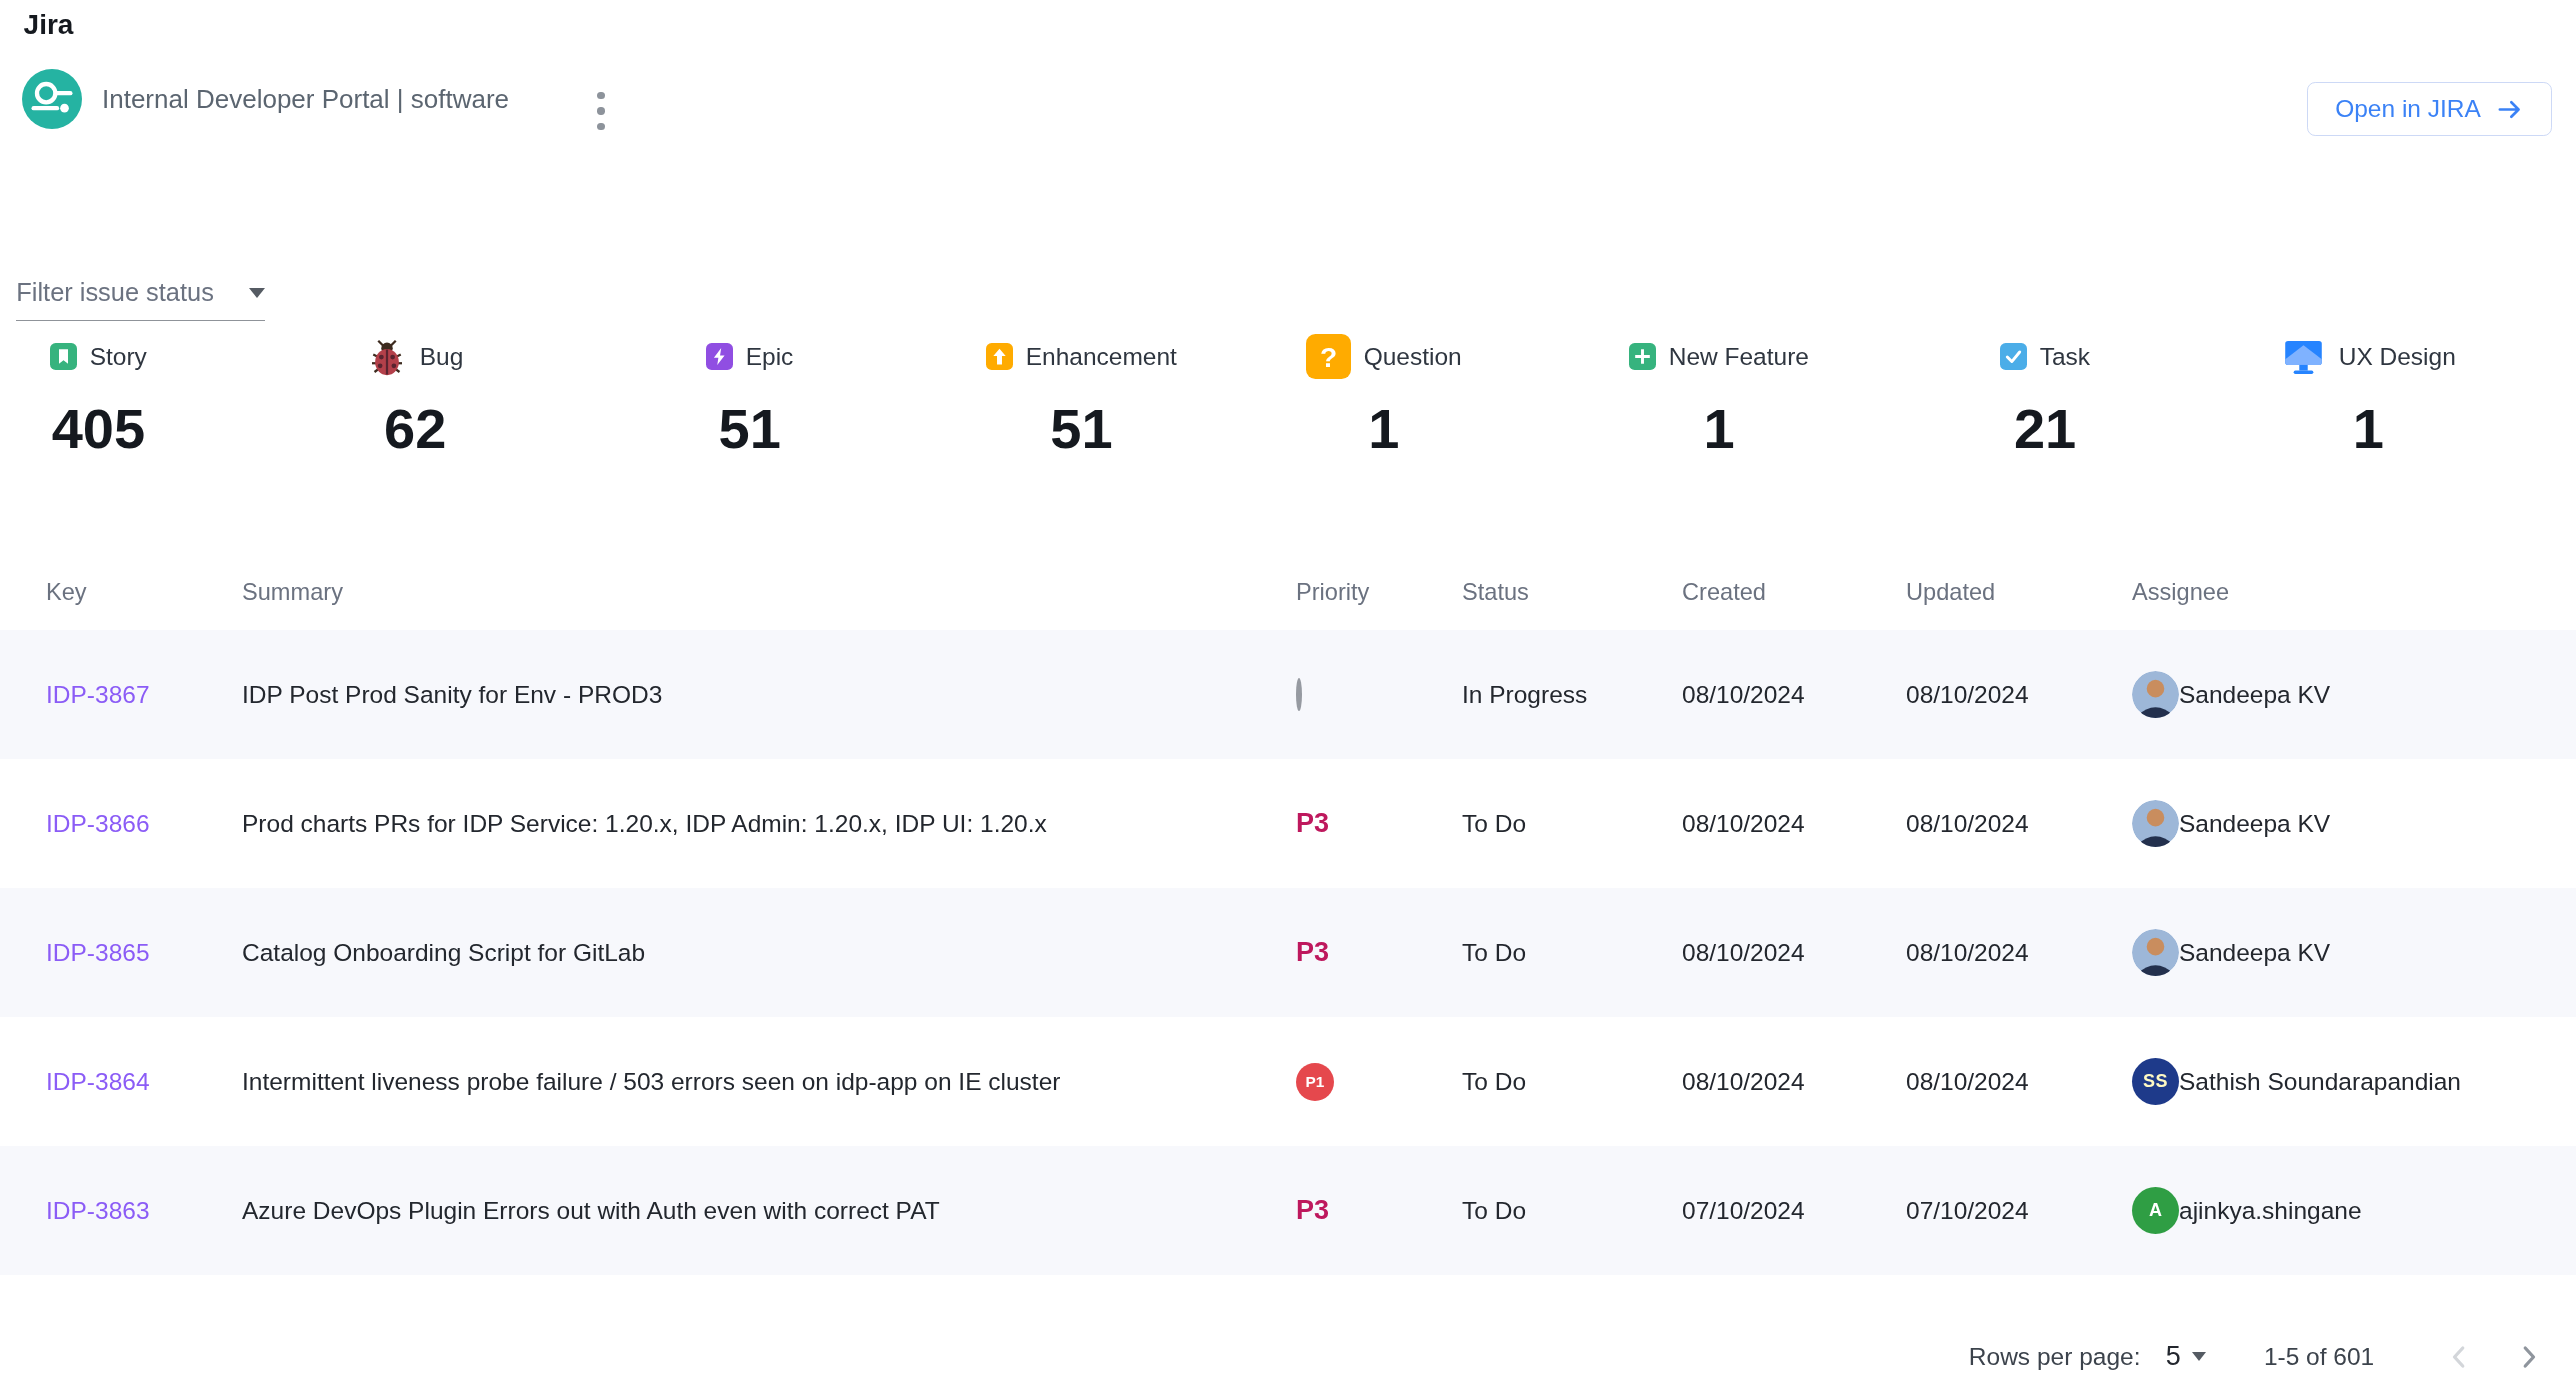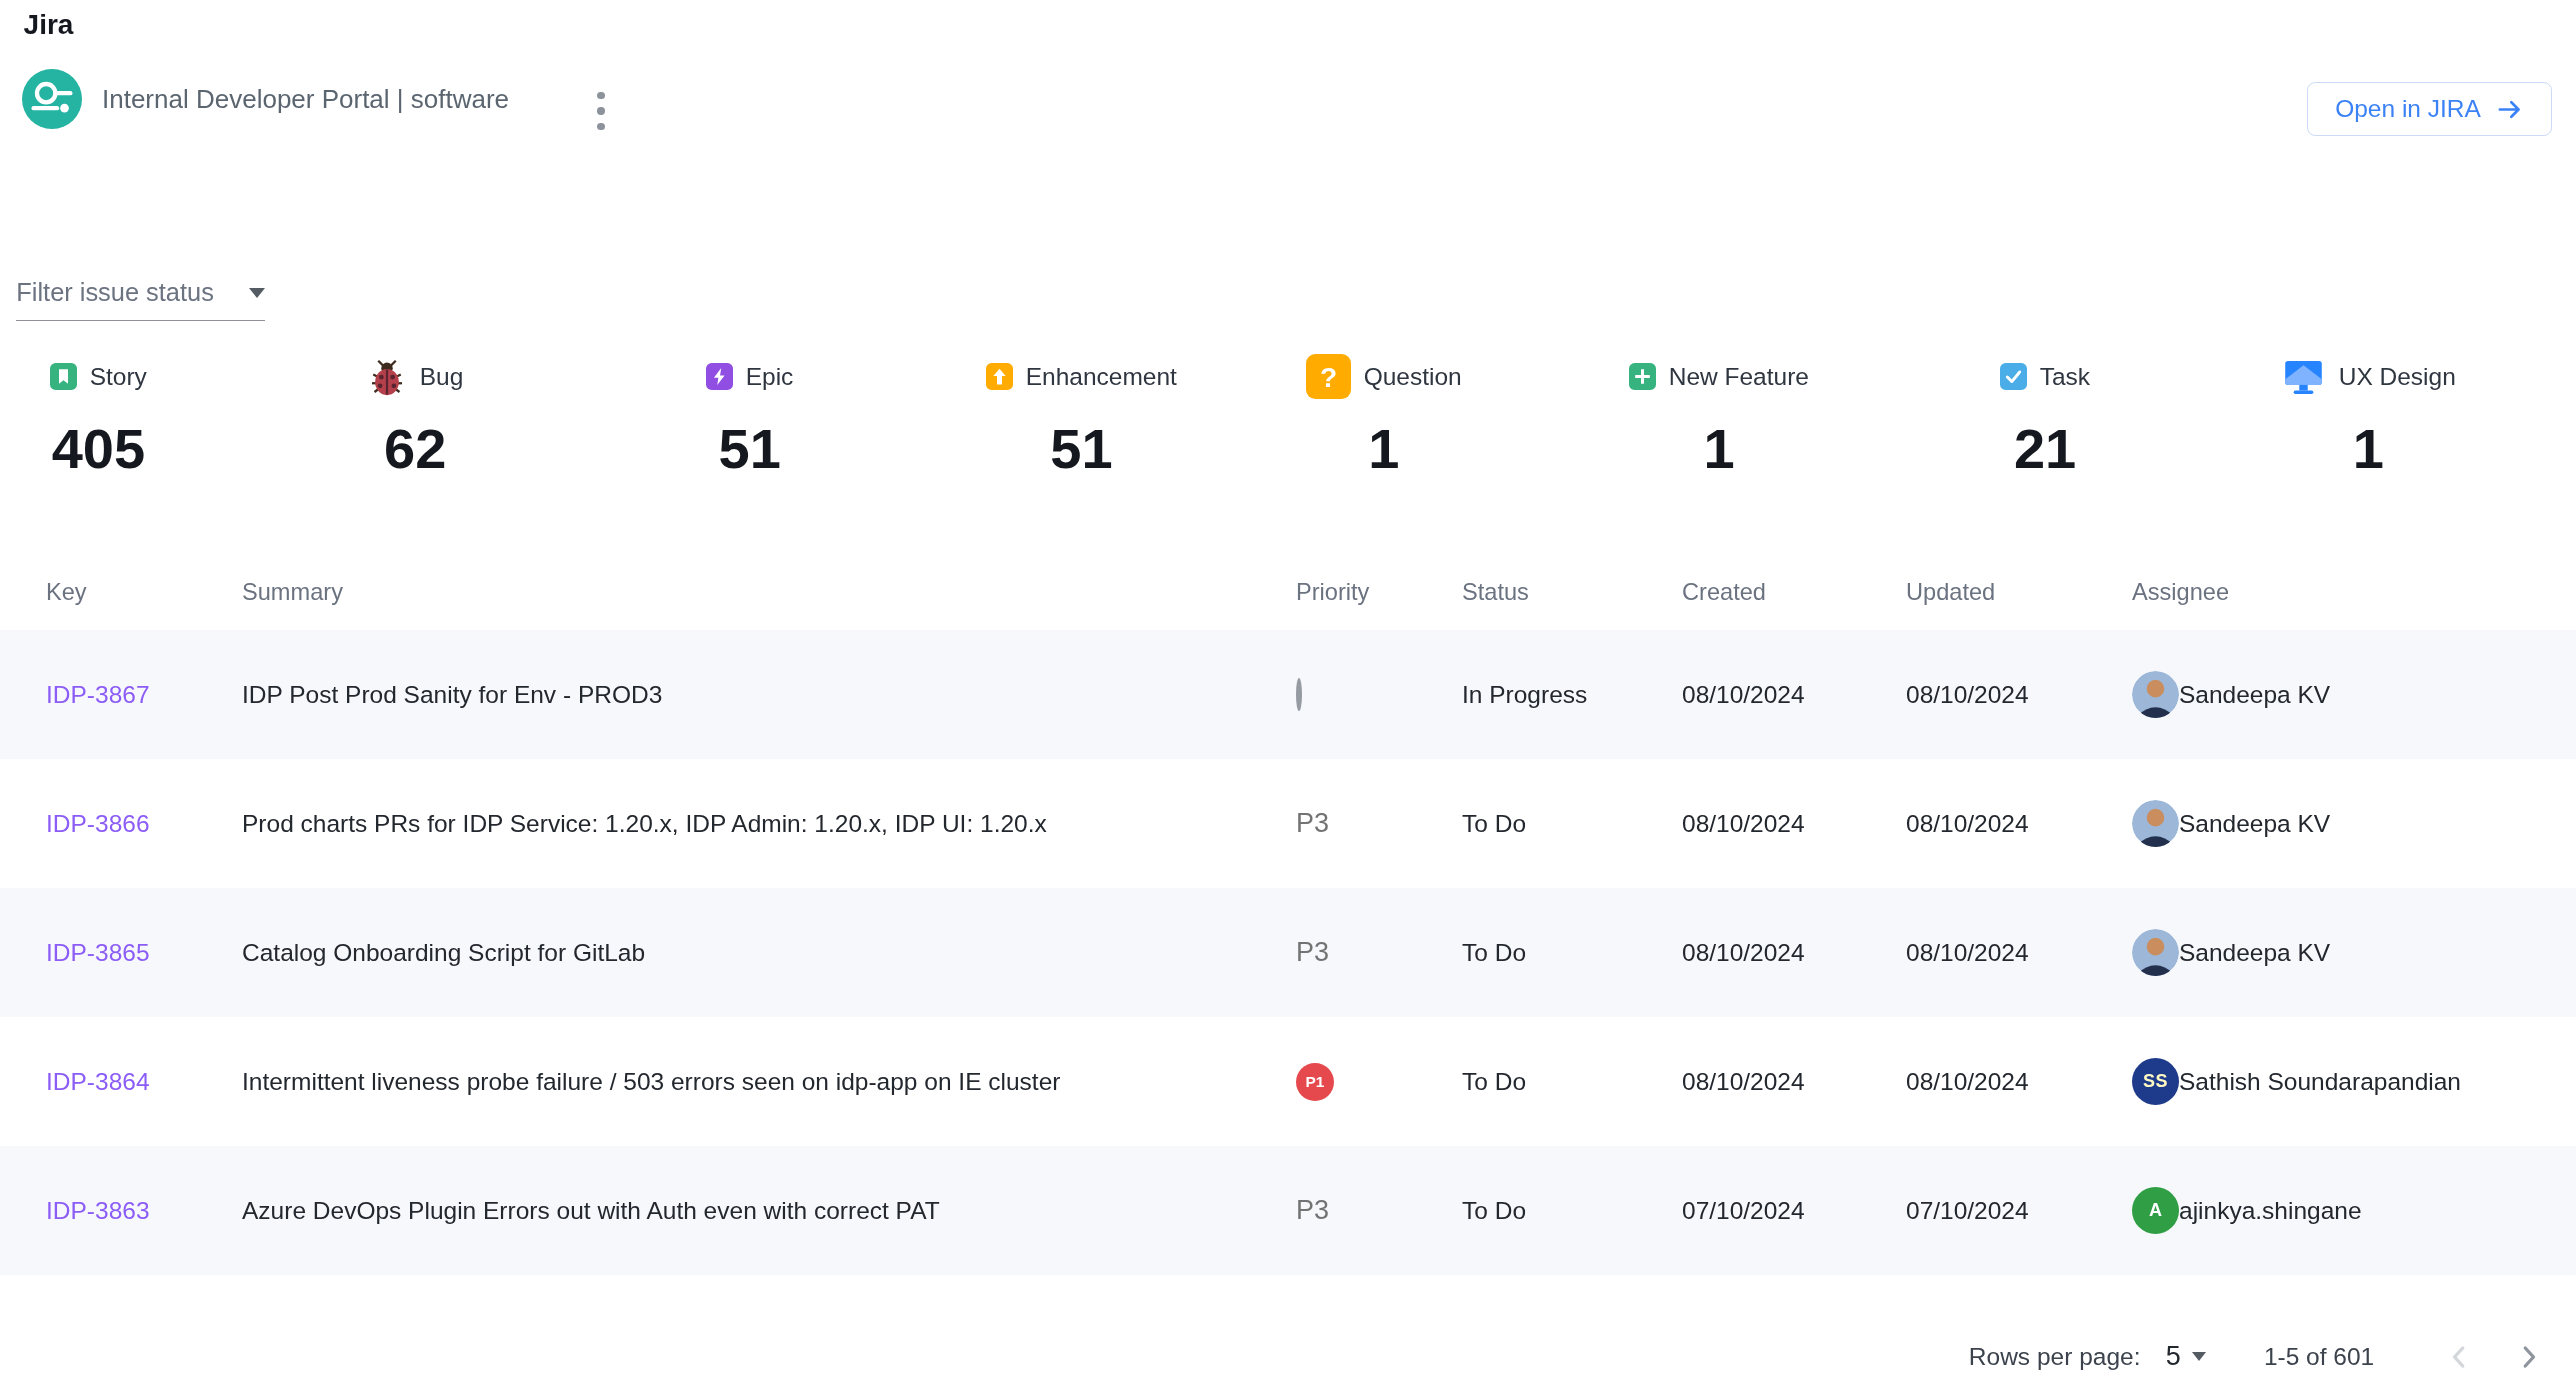--- a/index.html
+++ b/index.html
@@ -20,21 +20,21 @@
   .open-jira svg{width:29px;height:29px;display:block;}
 
   
   .filter{position:absolute;left:16.3px;top:278px;width:249px;padding-bottom:12.7px;
           border-bottom:1.8px solid #8f9399;display:flex;align-items:center;justify-content:space-between;
           font-size:25.4px;color:#6b7280;cursor:pointer;}
   .filter .caret{width:0;height:0;border-left:8.2px solid transparent;border-right:8.2px solid transparent;
                  border-top:10px solid #555b63;}
 
   
-  .counters{position:absolute;left:0;top:352px;width:2275px;height:154px;}
+  .counters{position:absolute;left:0;top:332px;width:2275px;height:154px;}
   .counter{position:absolute;top:0;display:flex;flex-direction:column;align-items:center;}
   .counter:nth-child(1){left:50px}
   .counter:nth-child(2){left:367px}
   .counter:nth-child(3){left:706px}
   .counter:nth-child(4){left:986px}
   .counter:nth-child(5){left:1306px}
   .counter:nth-child(6){left:1629px}
   .counter:nth-child(7){left:2000px}
   .counter:nth-child(8){left:2281px}
   .c-head{display:flex;align-items:center;gap:12.7px;height:49px;}
@@ -46,21 +46,21 @@
 
   
   .table{position:absolute;left:0;top:555px;width:2576px;}
   .trow{display:grid;grid-template-columns:196px 1054px 166px 220px 224px 226px 1fr;
         padding-left:46px;align-items:center;}
   .thead{height:75px;color:#6b7280;font-size:23.6px;}
   .row{height:129px;font-size:24.5px;color:#23272e;}
   .row.alt{background:#f7f8fc;}
   .key{color:#8b5cf6;cursor:pointer;}
   .prio-none{width:29px;height:29px;border:3.6px solid #969aa1;border-radius:50%;box-sizing:border-box;}
-  .prio-text{color:#737373;font-weight:400;font-size:27px;}
+  .prio-text{color:#be185d;font-weight:700;font-size:27px;}
   .prio-p1{width:38px;height:38px;border-radius:50%;background:#e5484d;color:#fff;font-size:15.4px;
            font-weight:700;display:flex;align-items:center;justify-content:center;}
   .assignee{display:flex;align-items:center;gap:0;}
   .avatar{width:47px;height:47px;border-radius:50%;overflow:hidden;flex:none;display:flex;
           align-items:center;justify-content:center;}
   .avatar svg{width:47px;height:47px;display:block;}
   .avatar.navy{background:#1e3a8a;color:#fef9c3;font-size:18px;font-weight:700;letter-spacing:0.5px;}
   .avatar.green{background:#2f9e44;color:#fff;font-size:18px;font-weight:700;}
 
   

